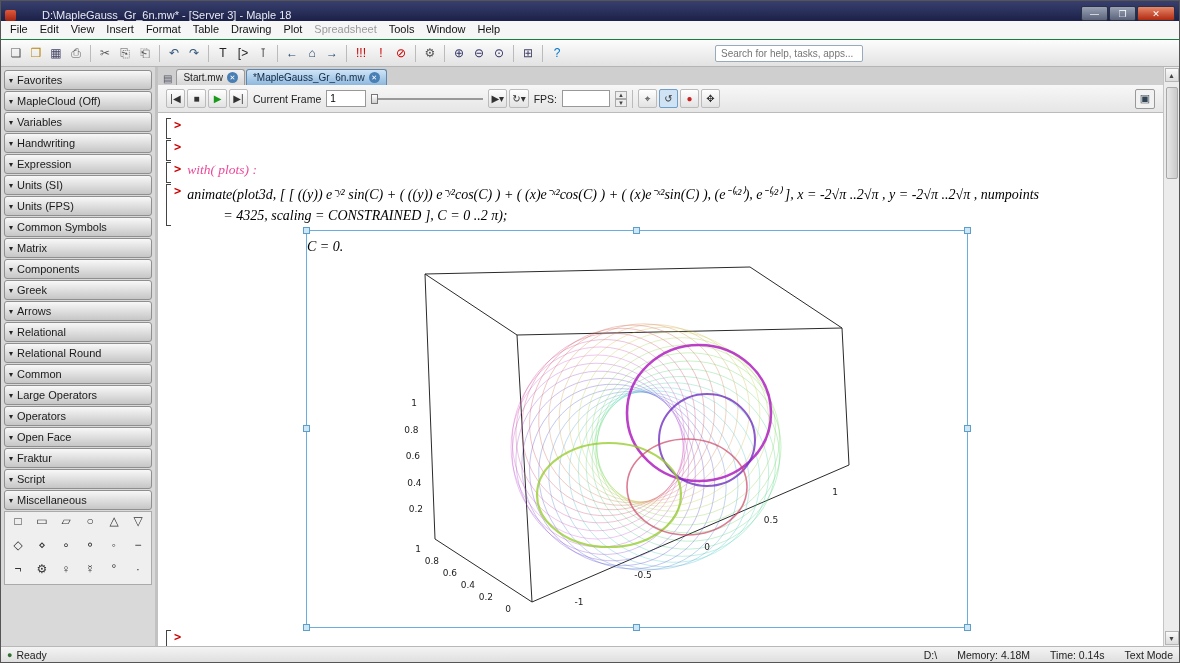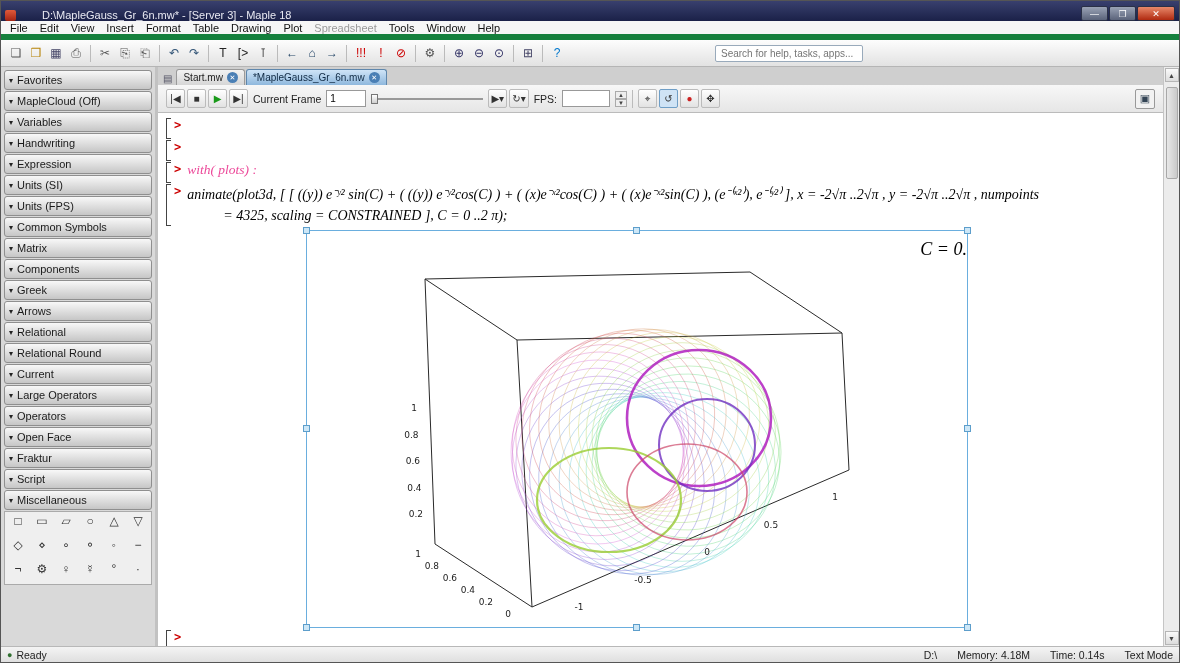--- a/index.html
+++ b/index.html
@@ -9,21 +9,21 @@
 
   
   .titlebar { height:20px; background:linear-gradient(#39406e,#1b2148); display:flex; align-items:flex-end; padding:0 4px; color:#e8e9f2; flex:0 0 auto;gap:21px; }
   .app-icon { width:11px; height:11px; background:linear-gradient(#e05a3a,#a42414); border-radius:2px; margin-right:5px; flex:0 0 auto; }
   .title { font-size:11px; white-space:nowrap; overflow:hidden; flex:1; }
   .winbtns { display:flex; gap:1px; }
   .wb { width:27px; height:15px; display:flex; align-items:center; justify-content:center; font-size:9px; color:#fff; background:linear-gradient(#9aa3b5,#5a637a); border:1px solid #2a3046; border-radius:2px; cursor:default; }
   .wb.close { background:linear-gradient(#e8886a,#b02a10); width:38px; }
 
   
-  .menubar { height:19px; background:#f6f6f6; border-bottom:6px solid #15803d; display:flex; align-items:center; padding-left:3px; flex:0 0 auto; }
+  .menubar { height:19px; background:#f6f6f6; border-bottom:1px solid #15803d; display:flex; align-items:flex-start; padding-left:3px; flex:0 0 auto; }
   .menu-item { padding:2px 6px; color:#111; }
   .menu-item.disabled { color:#9a9a9a; }
 
   
   .toolbar { height:27px; background:linear-gradient(#fdfdfd,#e2e2e2); border-bottom:1px solid #b5b5b5; display:flex; align-items:center; padding:0 6px; flex:0 0 auto; }
   .tb-icons { display:flex; align-items:center; gap:2px; }
   .tb-icon { min-width:18px; height:19px; padding:0 2px; display:inline-flex; align-items:center; justify-content:center; font-size:12px; border:1px solid transparent; border-radius:2px; }
   .tb-sep { width:1px; height:17px; background:#bbb; margin:0 3px; display:inline-block; }
   .search-box { margin-left:auto; margin-right:310px; }
   .search-box input { width:148px; height:17px; border:1px solid #9ab; border-radius:2px; font-size:10px; padding:0 5px; color:#555; background:#fff; }
@@ -72,21 +72,21 @@
   .math-block { font-style:italic; font-size:14px; color:#000; line-height:21px; }
   .math-block .cont { margin-left:36px; }
 
   
   .plot-wrap { margin:4px 0 2px 140px; }
   .plot-sel { position:relative; width:662px; height:398px; border:1px solid #6aaede; background:#fff; }
   .handle { position:absolute; width:7px; height:7px; background:#cde7f7; border:1px solid #5d9ecb; }
   .h-nw{left:-4px;top:-4px}.h-n{left:50%;top:-4px;margin-left:-4px}.h-ne{right:-4px;top:-4px}
   .h-w{left:-4px;top:50%;margin-top:-4px}.h-e{right:-4px;top:50%;margin-top:-4px}
   .h-sw{left:-4px;bottom:-4px}.h-s{left:50%;bottom:-4px;margin-left:-4px}.h-se{right:-4px;bottom:-4px}
-  .plot-title { text-align:right; font-style:italic; font-size:18px; padding-top:8px; font-family:"Liberation Serif",serif; }
+  .plot-title { text-align:left; font-style:italic; font-size:14px; padding-top:8px; font-family:"Liberation Serif",serif; }
   .plot-svg { display:block; }
   .tick { font:9px "DejaVu Sans",sans-serif; fill:#222; font-style:normal; }
 
   
   .vscroll { position:absolute; right:0; top:0; bottom:0; width:16px; background:#ececec; border-left:1px solid #c5c5c5; display:flex; flex-direction:column; align-items:center; }
   .sb-btn { width:14px; height:14px; font-size:7px; color:#444; display:flex; align-items:center; justify-content:center; background:linear-gradient(#fafafa,#dcdcdc); border:1px solid #b5b5b5; margin:1px 0; }
   .sb-thumb { width:12px; height:92px; margin-top:4px; background:linear-gradient(90deg,#e8e8e8,#c9c9c9); border:1px solid #a8a8a8; border-radius:2px; }
   .sb-spacer { flex:1; }
 
   
@@ -220,21 +220,21 @@
           <div class="palette">
             <span class="pal-arrow">▾</span>
             <span class="pal-label">Relational</span>
           </div>
           <div class="palette">
             <span class="pal-arrow">▾</span>
             <span class="pal-label">Relational Round</span>
           </div>
           <div class="palette">
             <span class="pal-arrow">▾</span>
-            <span class="pal-label">Current</span>
+            <span class="pal-label">Common</span>
           </div>
           <div class="palette">
             <span class="pal-arrow">▾</span>
             <span class="pal-label">Large Operators</span>
           </div>
           <div class="palette">
             <span class="pal-arrow">▾</span>
             <span class="pal-label">Operators</span>
           </div>
           <div class="palette">

